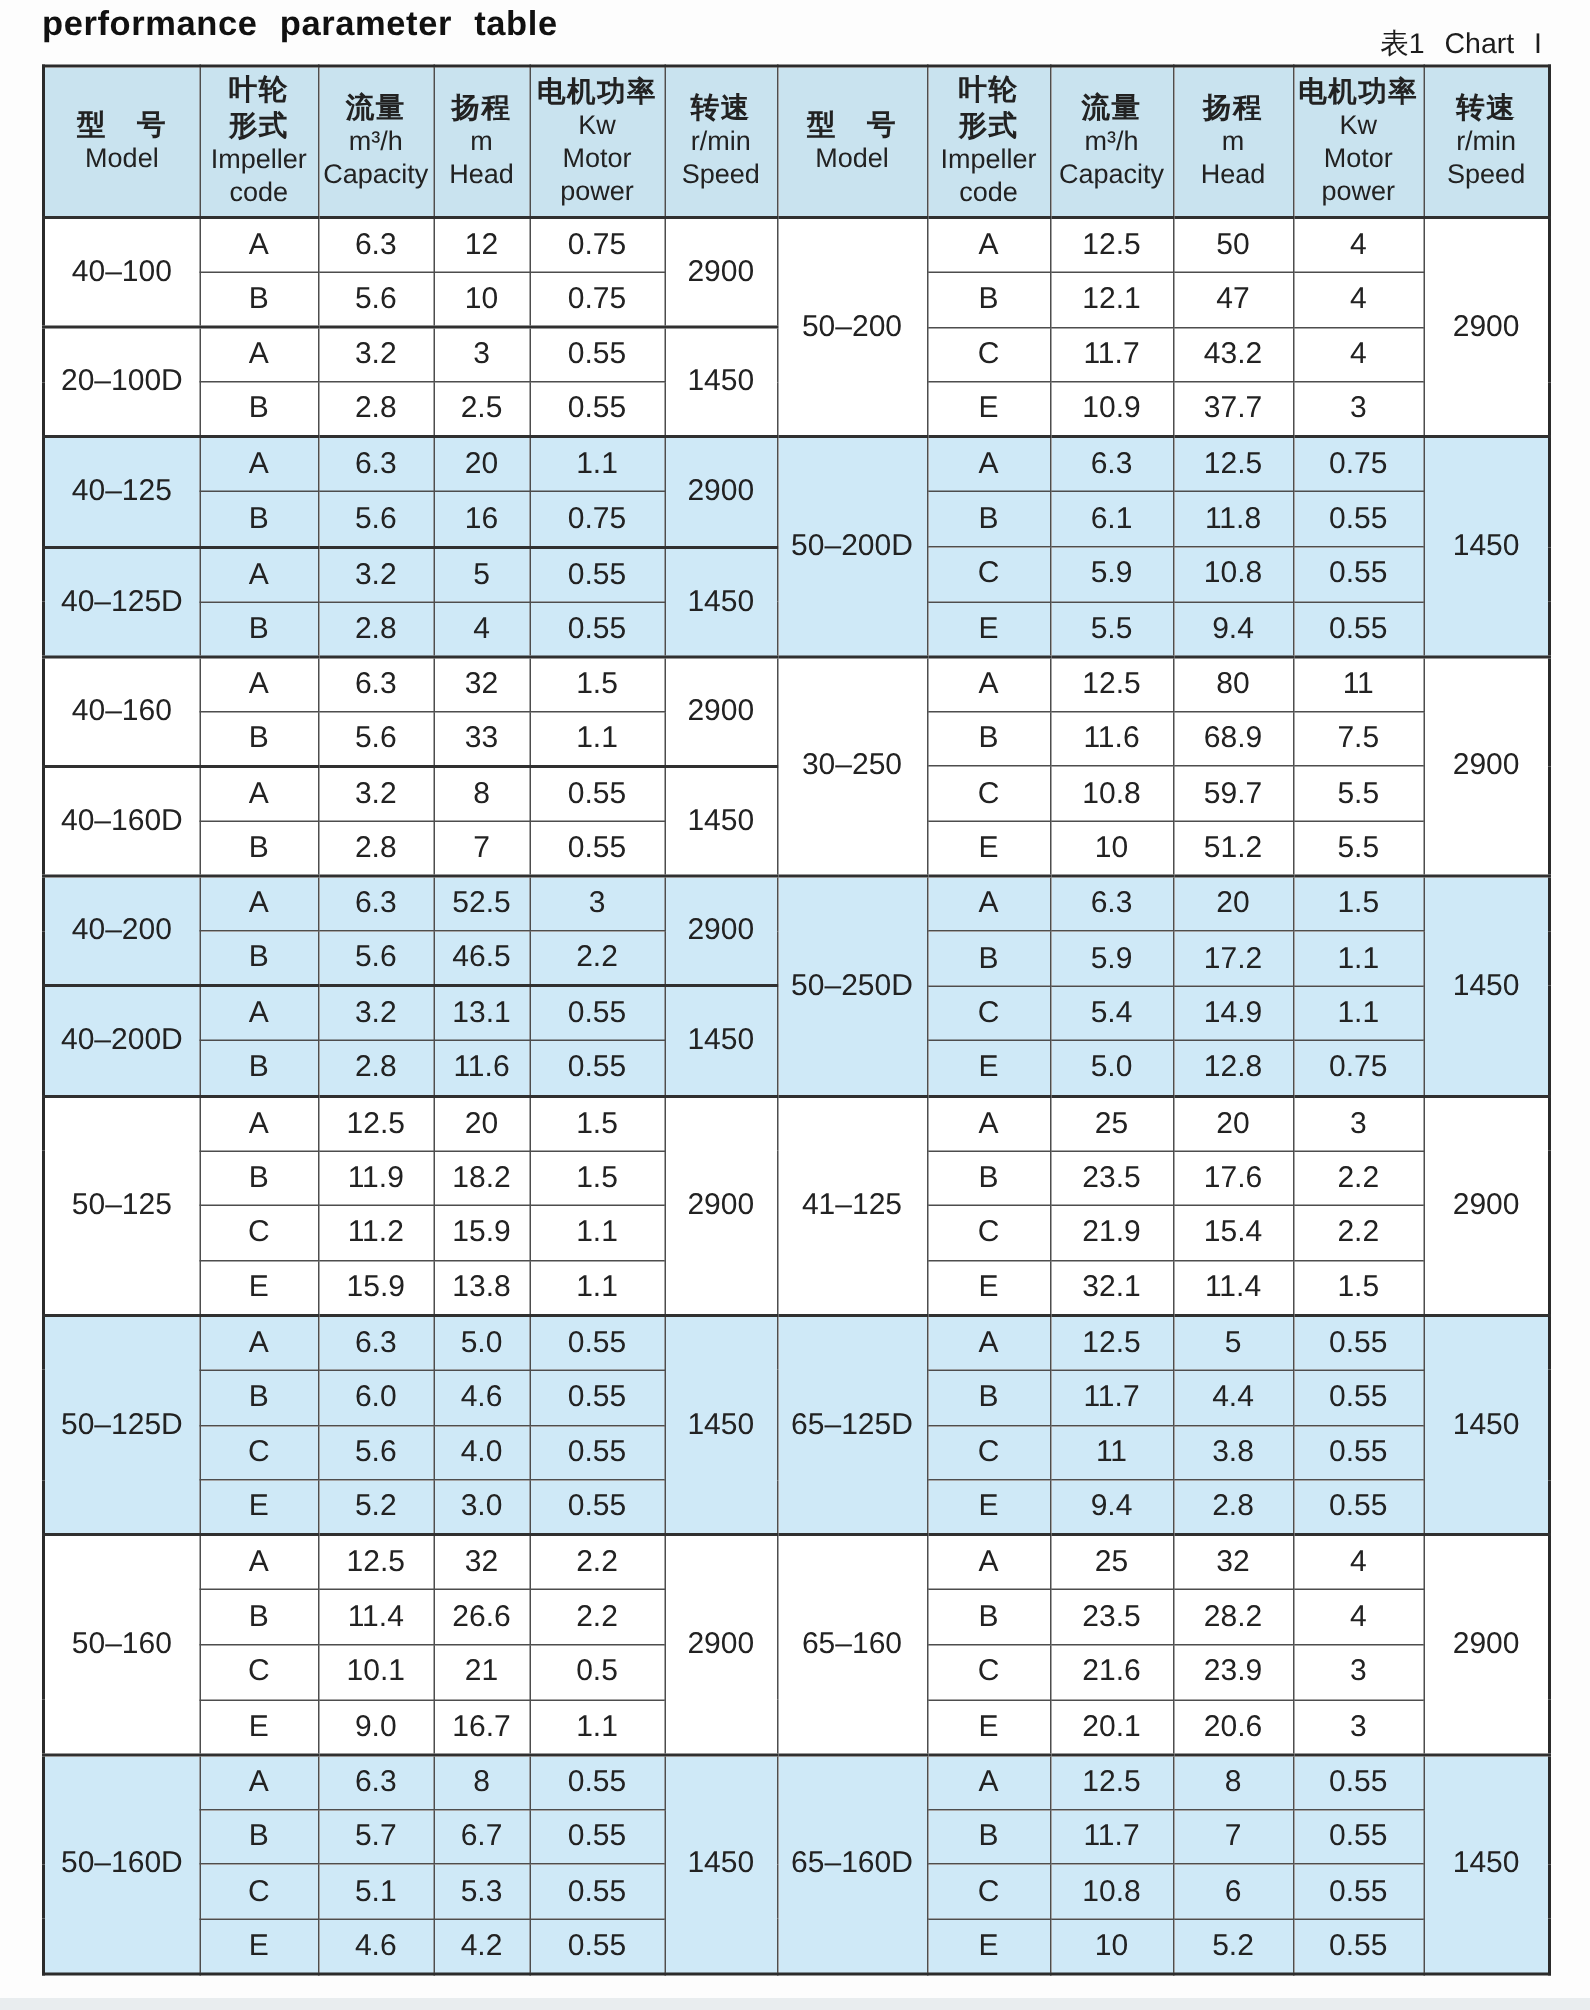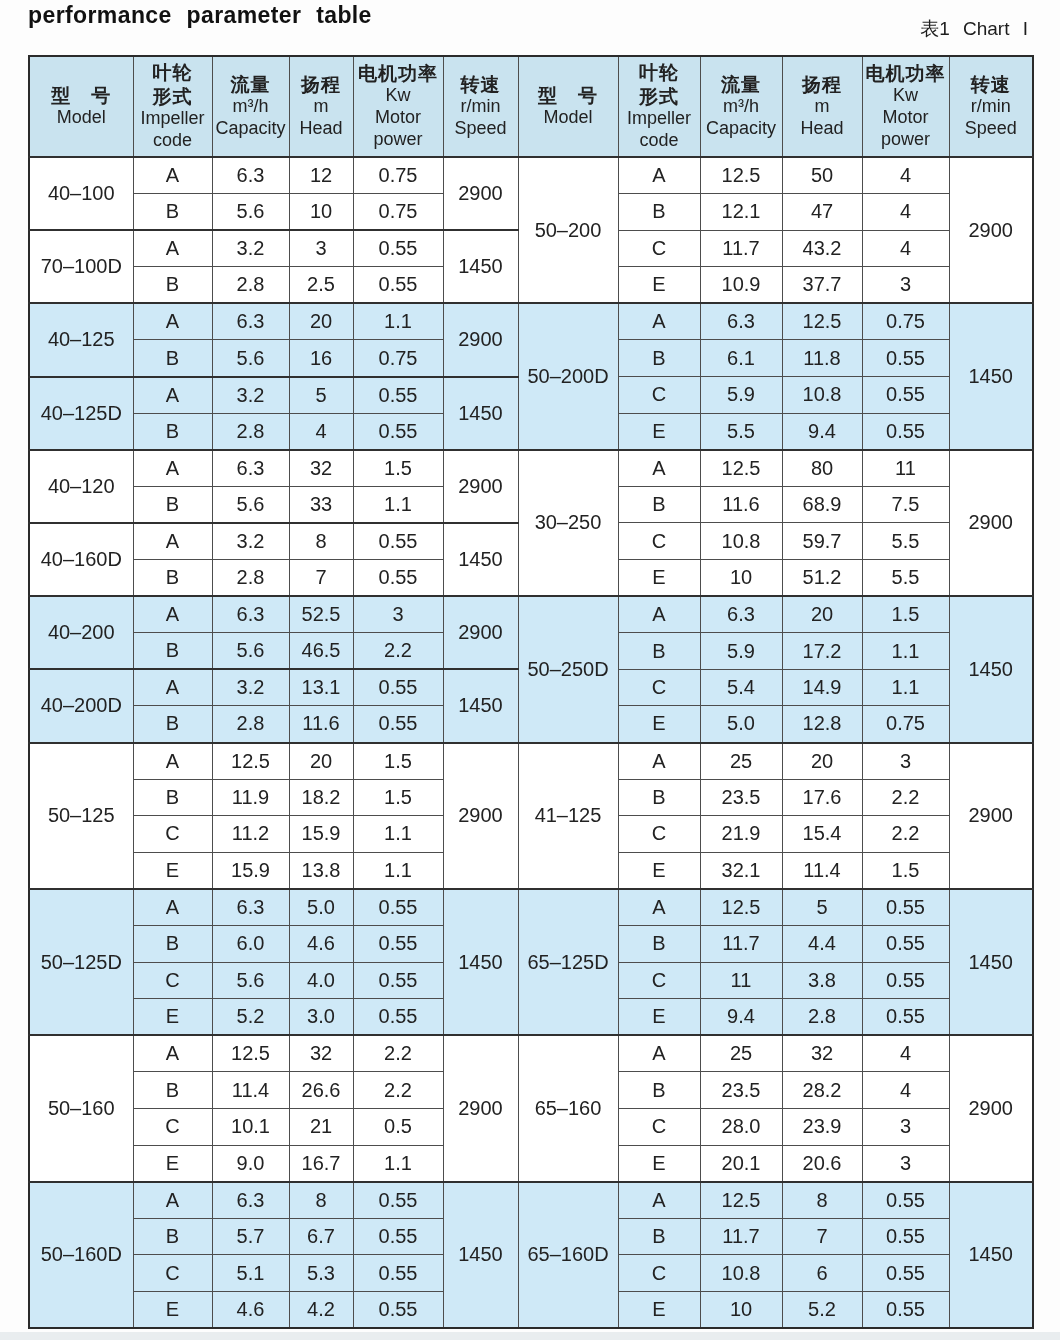--- a/index.html
+++ b/index.html
@@ -12,21 +12,21 @@
   }
   html,body{margin:0;padding:0;}
   body{
     width:1060px;height:1340px;
     background:var(--page-bg);
     color:var(--text);
     font-family:"Liberation Sans", sans-serif;
     position:relative;
     overflow:hidden;
   }
-  .topbar{position:relative;height:55px;}
+  .topbar{position:relative;height:43px;}
   .title{
     position:absolute;left:28px;top:2px;
     font-size:23px;font-weight:bold;
     word-spacing:8px;letter-spacing:0.4px;
     color:#111;
   }
   .caption{
     position:absolute;right:32px;top:16px;
     font-size:19px;word-spacing:8px;color:#1d1d1d;
   }
@@ -169,21 +169,21 @@
         <td class="code">B</td>
         <td class="num">5.6</td>
         <td class="num">10</td>
         <td class="num">0.75</td>
         <td class="code">B</td>
         <td class="num">12.1</td>
         <td class="num">47</td>
         <td class="num">4</td>
       </tr>
       <tr>
-        <td class="model gs" rowspan="2">70–100D</td>
+        <td class="model gs" rowspan="2">20–100D</td>
         <td class="code gs">A</td>
         <td class="num gs">3.2</td>
         <td class="num gs">3</td>
         <td class="num gs">0.55</td>
         <td class="speed gs" rowspan="2">1450</td>
         <td class="code">C</td>
         <td class="num">11.7</td>
         <td class="num">43.2</td>
         <td class="num">4</td>
       </tr>
@@ -237,21 +237,21 @@
         <td class="code shaded">B</td>
         <td class="num shaded">2.8</td>
         <td class="num shaded">4</td>
         <td class="num shaded">0.55</td>
         <td class="code shaded">E</td>
         <td class="num shaded">5.5</td>
         <td class="num shaded">9.4</td>
         <td class="num shaded">0.55</td>
       </tr>
       <tr>
-        <td class="model gs" rowspan="2">40–120</td>
+        <td class="model gs" rowspan="2">40–160</td>
         <td class="code gs">A</td>
         <td class="num gs">6.3</td>
         <td class="num gs">32</td>
         <td class="num gs">1.5</td>
         <td class="speed gs" rowspan="2">2900</td>
         <td class="model gs" rowspan="4">30–250</td>
         <td class="code gs">A</td>
         <td class="num gs">12.5</td>
         <td class="num gs">80</td>
         <td class="num gs">11</td>
@@ -446,21 +446,21 @@
         <td class="num">23.5</td>
         <td class="num">28.2</td>
         <td class="num">4</td>
       </tr>
       <tr>
         <td class="code">C</td>
         <td class="num">10.1</td>
         <td class="num">21</td>
         <td class="num">0.5</td>
         <td class="code">C</td>
-        <td class="num">28.0</td>
+        <td class="num">21.6</td>
         <td class="num">23.9</td>
         <td class="num">3</td>
       </tr>
       <tr>
         <td class="code">E</td>
         <td class="num">9.0</td>
         <td class="num">16.7</td>
         <td class="num">1.1</td>
         <td class="code">E</td>
         <td class="num">20.1</td>

